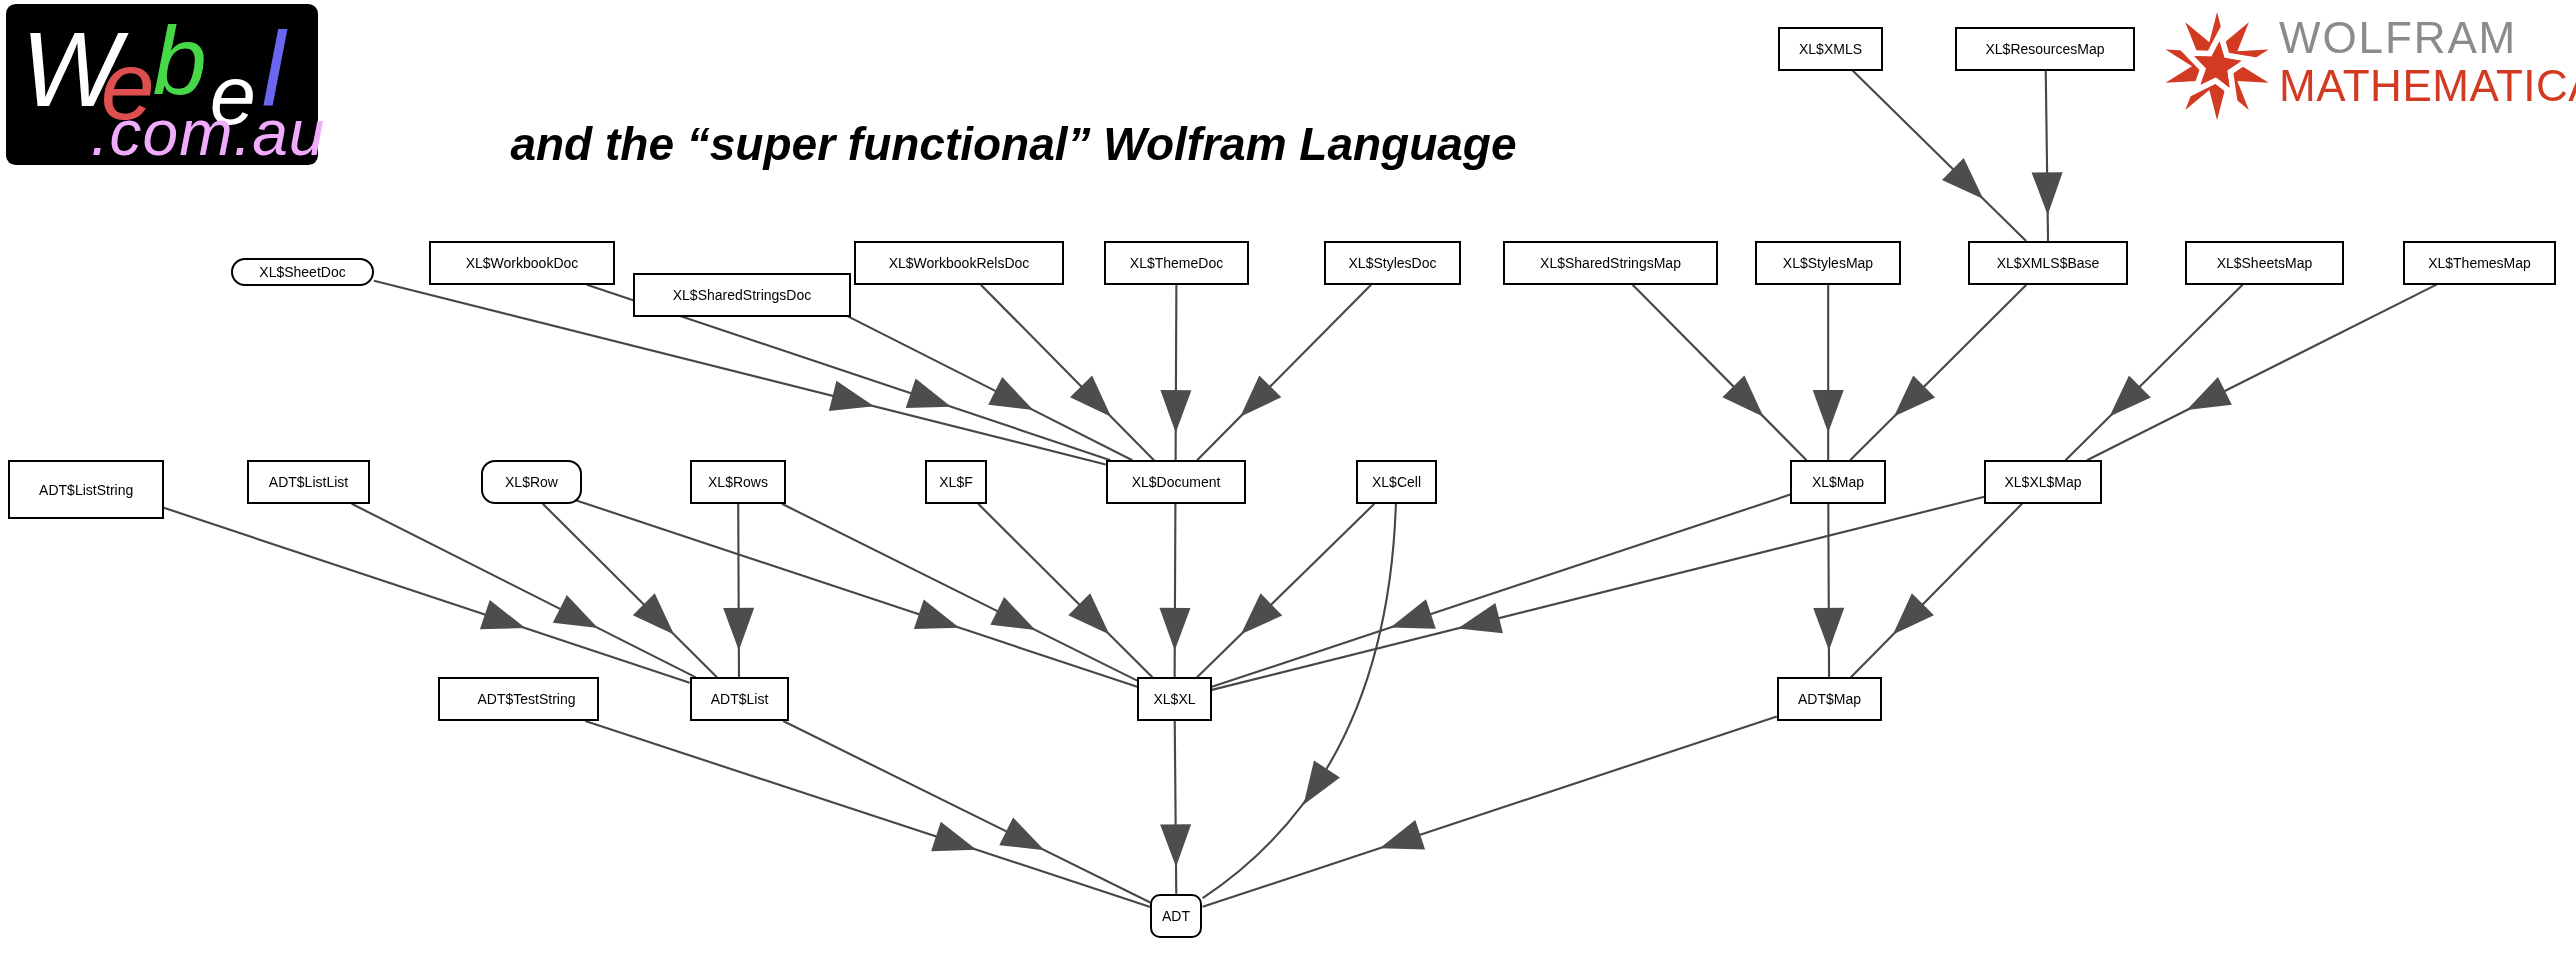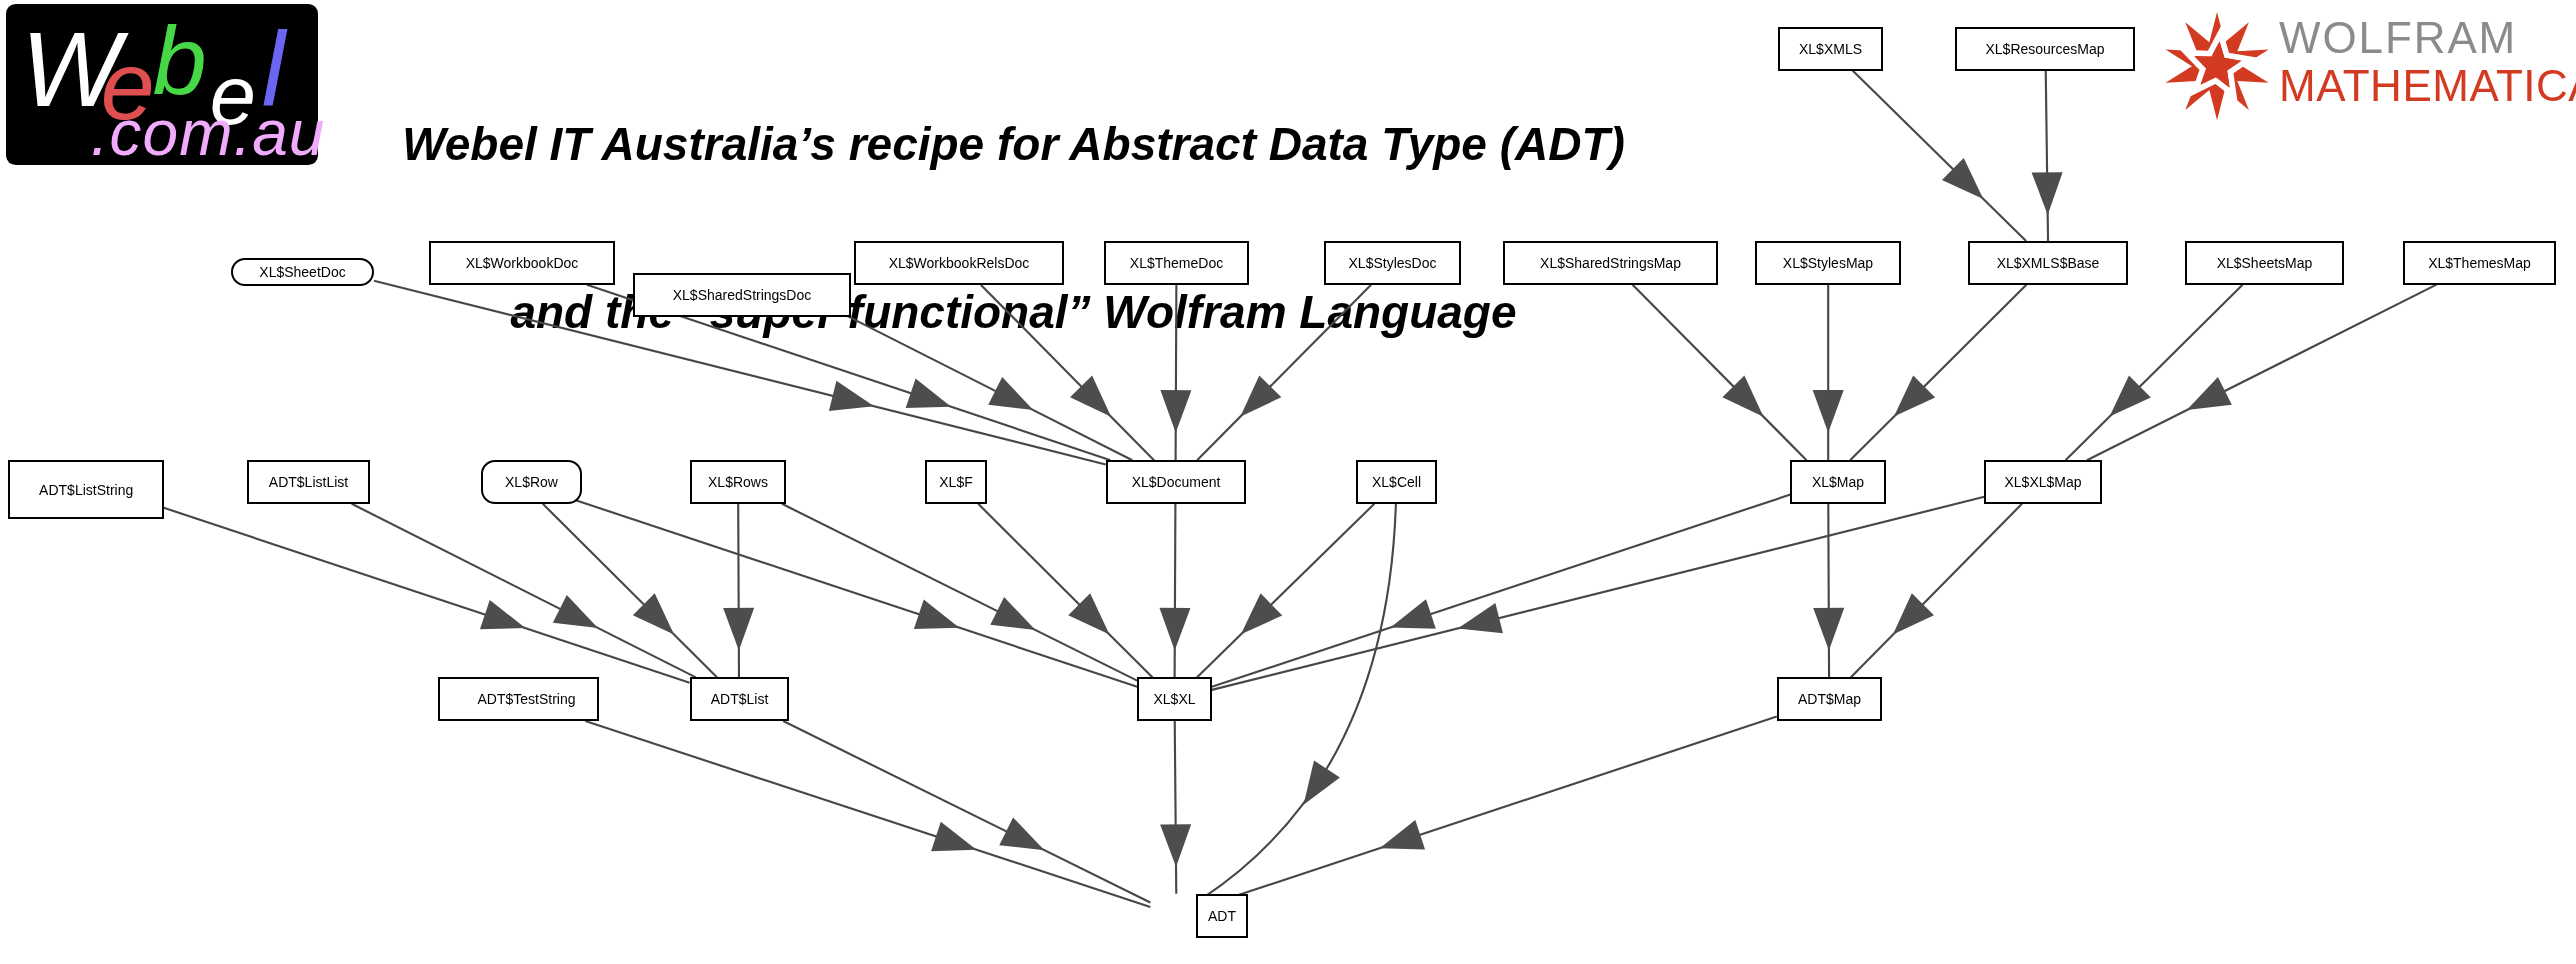--- a/index.html
+++ b/index.html
@@ -36,21 +36,20 @@
   <div id="webel-logo">
     <span class="webel-l0">W</span>
     <span class="webel-l1">e</span>
     <span class="webel-l2">b</span>
     <span class="webel-l3">e</span>
     <span class="webel-l4">l</span>
     <span class="webel-domain">.com.au</span>
   </div>
 
   <div id="title">
-    <div>Webel IT Australia’s recipe for Abstract Data Type (ADT)</div>
     <div>and the “super functional” Wolfram Language</div>
   </div>
 
   <div id="wolfram-logo">
     <svg id="spikey" width="116" height="161" viewBox="0 0 120 166">
         <polygon points="58.0,8.0 66.0,39.3 90.9,18.7 79.0,48.7 111.3,46.7 84.0,64.0 111.3,81.3 79.0,79.3 90.9,109.3 66.0,88.7 58.0,120.0 50.0,88.7 25.1,109.3 37.0,79.3 4.7,81.3 32.0,64.0 4.7,46.7 37.0,48.7 25.1,18.7 50.0,39.3" fill="#d33a22" stroke="none" stroke-width="0" stroke-linejoin="miter"></polygon>
         <polygon points="61.4,30.2 68.0,52.8 91.2,56.8 71.7,70.0 75.1,93.4 56.5,78.9 35.4,89.4 43.3,67.2 26.9,50.3 50.4,51.0" fill="none" stroke="#ffffff" stroke-width="6" stroke-linejoin="miter"></polygon>
         <polygon points="60.0,44.1 64.0,57.3 77.5,59.7 66.2,67.6 68.1,81.3 57.1,73.0 44.7,78.9 49.2,65.9 39.7,56.0 53.5,56.2" fill="none" stroke="#d33a22" stroke-width="4" stroke-linejoin="miter"></polygon>
       </svg>
     <div id="wolfram-text">
@@ -143,17 +142,17 @@
       <div class="node" style="left: 690px; top: 460px; width: 96px; height: 44px;">XL$Rows</div>
       <div class="node" style="left: 925px; top: 460px; width: 62px; height: 44px;">XL$F</div>
       <div class="node" style="left: 1106px; top: 460px; width: 140px; height: 44px;">XL$Document</div>
       <div class="node" style="left: 1356px; top: 460px; width: 81px; height: 44px;">XL$Cell</div>
       <div class="node" style="left: 1790px; top: 460px; width: 96px; height: 44px;">XL$Map</div>
       <div class="node" style="left: 1984px; top: 460px; width: 118px; height: 44px;">XL$XL$Map</div>
       <div class="node" style="left: 438px; top: 677px; width: 161px; height: 44px; padding-left: 16px;">ADT$TestString</div>
       <div class="node" style="left: 690px; top: 677px; width: 99px; height: 44px;">ADT$List</div>
       <div class="node" style="left: 1137px; top: 677px; width: 75px; height: 44px;">XL$XL</div>
       <div class="node" style="left: 1777px; top: 677px; width: 105px; height: 44px;">ADT$Map</div>
-      <div class="node" style="left: 1196px; top: 894px; width: 52px; height: 44px;">ADT</div>
+      <div class="node" style="left: 1150px; top: 894px; width: 52px; height: 44px; border-radius: 10px;">ADT</div>
     </div>
 
 </div>
 
 
 </body></html>

